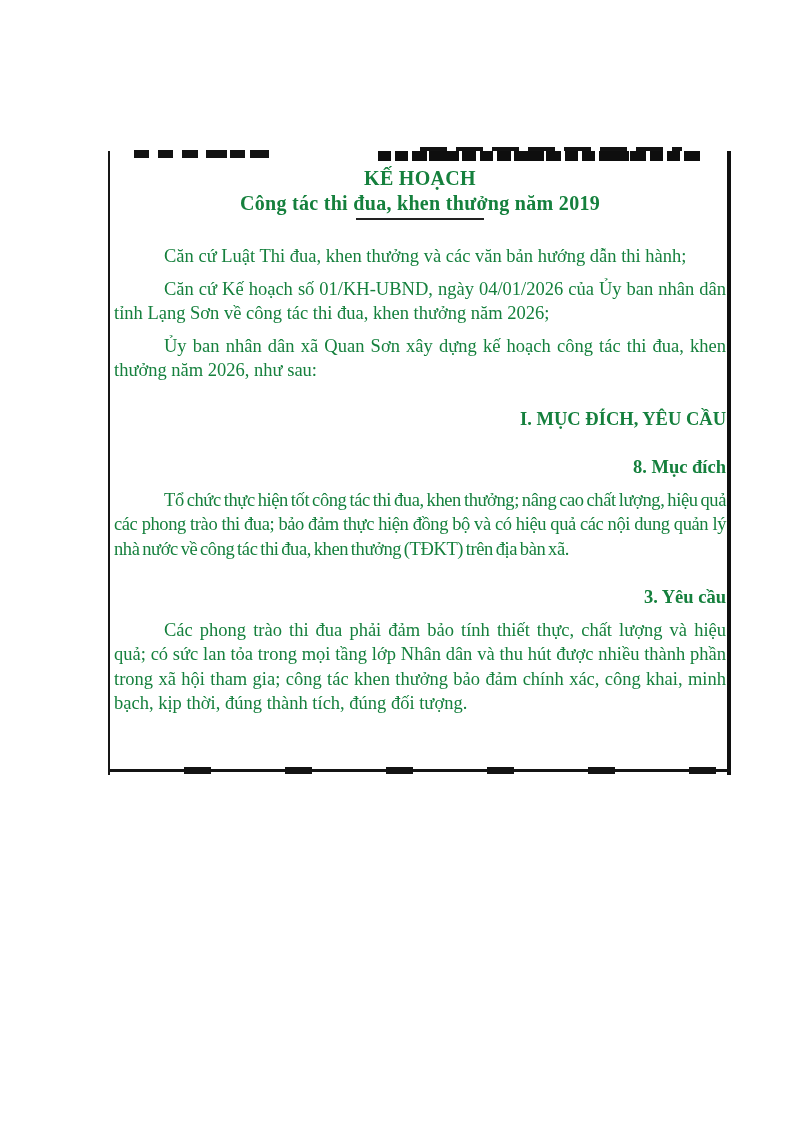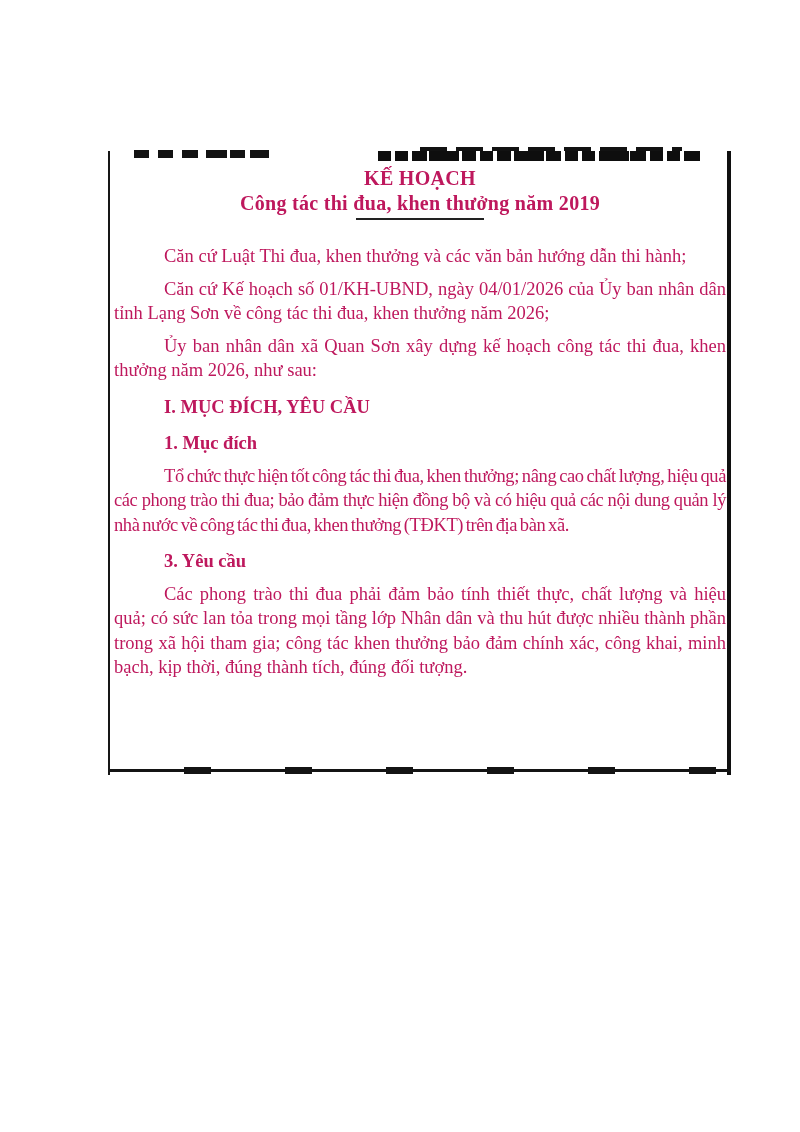--- a/index.html
+++ b/index.html
@@ -3,21 +3,21 @@
 <meta charset="utf-8">
 <style>
   html, body { margin: 0; padding: 0; background: #ffffff; }
   .screen {
     position: relative;
     width: 800px;
     height: 835px;
     background: #ffffff;
     overflow: hidden;
     font-family: "Liberation Serif", "DejaVu Serif", serif;
-    color: #be185d;
+    color: #15803d;
     text-decoration: underline;
   }
 
   
   .edge-left {
     position: absolute; left: 108px; top: 151px;
     width: 2px; height: 624px; background: #161616;
   }
   .edge-right {
     position: absolute; left: 727px; top: 151px;
@@ -68,24 +68,24 @@
     margin: 3px auto 0 auto;
   }
   .para {
     margin: 8px 0 0 0;
     text-align: justify;
     text-indent: 50px;
   }
   .para.first { margin-top: 24px; }
   .para.tight { letter-spacing: -0.4px; word-spacing: -1.5px; }
   .heading {
-    margin: 12px 0 0 0;
+    margin: 24px 0 0 0;
     padding-left: 50px;
     font-weight: bold;
-    text-align: left;
+    text-align: right;
   }
 </style>
 </head>
 <body>
 
 <div class="screen">
 
   <div class="edge-left"></div>
   <div class="edge-right"></div>
   <div class="smudge smudge-top-left"></div>
@@ -100,21 +100,21 @@
       <div class="title-line">KẾ HOẠCH</div>
       <div class="title-line">Công tác thi đua, khen thưởng năm 2019</div>
       <div class="title-underline"></div>
     </div>
 
     <p class="para first">Căn cứ Luật Thi đua, khen thưởng và các văn bản hướng dẫn thi hành;</p>
     <p class="para">Căn cứ Kế hoạch số 01/KH-UBND, ngày 04/01/2026 của Ủy ban nhân dân tỉnh Lạng Sơn về công tác thi đua, khen thưởng năm 2026;</p>
     <p class="para">Ủy ban nhân dân xã Quan Sơn xây dựng kế hoạch công tác thi đua, khen thưởng năm 2026, như sau:</p>
 
     <p class="heading">I. MỤC ĐÍCH, YÊU CẦU</p>
-    <p class="heading">1. Mục đích</p>
+    <p class="heading">8. Mục đích</p>
 
     <p class="para tight">Tổ chức thực hiện tốt công tác thi đua, khen thưởng; nâng cao chất lượng, hiệu quả các phong trào thi đua; bảo đảm thực hiện đồng bộ và có hiệu quả các nội dung quản lý nhà nước về công tác thi đua, khen thưởng (TĐKT) trên địa bàn xã.</p>
 
     <p class="heading">3. Yêu cầu</p>
 
     <p class="para">Các phong trào thi đua phải đảm bảo tính thiết thực, chất lượng và hiệu quả; có sức lan tỏa trong mọi tầng lớp Nhân dân và thu hút được nhiều thành phần trong xã hội tham gia; công tác khen thưởng bảo đảm chính xác, công khai, minh bạch, kịp thời, đúng thành tích, đúng đối tượng.</p>
 
 
   </div>
 </div>

